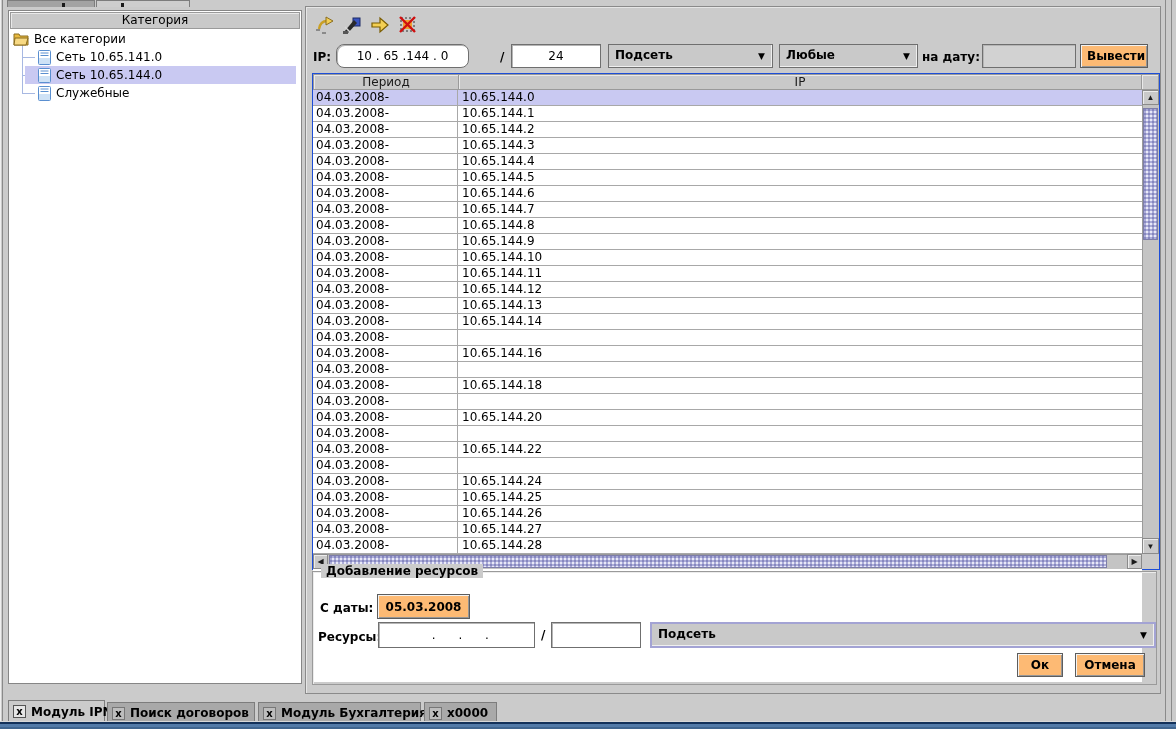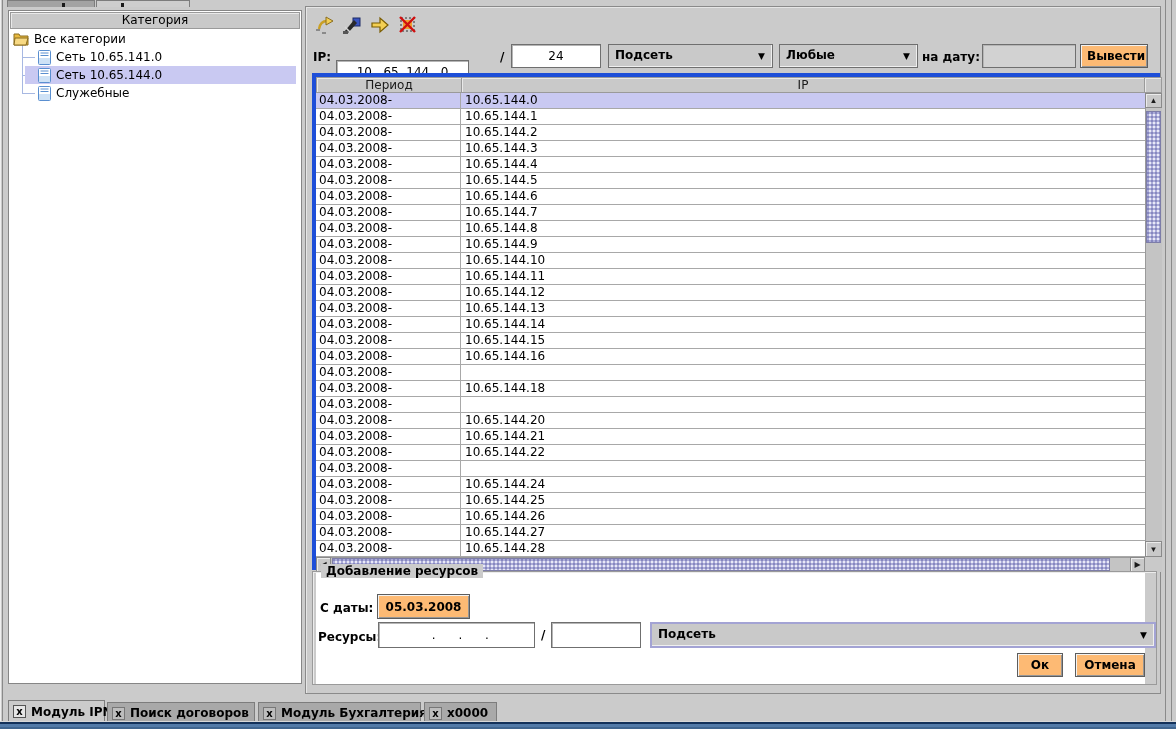--- a/index.html
+++ b/index.html
@@ -41,21 +41,21 @@
   .txt-center{text-align:center}
   .txt-gray{background:#d2d2d2}
   .combo{position:absolute;background:#c9c9c9;border:1px solid #6f6f6f;box-shadow:inset -1px -1px 0 #efefef;
     font-weight:bold;line-height:21px;padding-left:6px;cursor:pointer}
   .combo .arr{position:absolute;right:7px;top:0;line-height:22px;font-size:9px}
   .btn{position:absolute;background:#fdba74;border:1px solid #5d5d5d;
     box-shadow:inset 1px 1px 0 #f2f2f2, inset -1px -1px 0 #969696;
     font-family:"DejaVu Sans",sans-serif;font-size:12px;font-weight:bold;cursor:pointer}
 
   
-  #table-frame{left:312px;top:73px;width:848px;height:497px;border:4px solid #1d4ed8;background:#c9c9c9}
+  #table-frame{left:312px;top:73px;width:848px;height:497px;border:1px solid #1d4ed8;background:#c9c9c9}
   .th{position:absolute;top:0;height:16px;background:#c9c9c9;border:1px solid #9a9a9a;
     box-shadow:inset 1px 1px 0 #e9e9e9;text-align:center;line-height:14px;color:#1a1a1a}
   #tbody{position:absolute;left:0;top:16px;width:829px;height:592px;background:#fff;overflow:hidden}
   .trow{position:relative;width:100%;height:16px;border-bottom:1px solid #a8a8a8;background:#fff;cursor:default}
   .trow.selected{background:#c9c9f2}
   .tcell{position:absolute;top:0;height:15px;line-height:15px;padding-left:3px;white-space:nowrap}
   .c-period{left:0;width:145px;border-right:1px solid #a8a8a8}
   .c-ip{left:146px;right:0}
 
   
@@ -185,21 +185,21 @@
 <button class="tool-btn" style="left:395px">
   <svg width="22" height="22" viewBox="0 0 22 22">
     <rect x="4" y="4" width="13" height="13" fill="none" stroke="#333" stroke-dasharray="2,2"></rect>
     <rect x="6" y="6" width="9" height="9" fill="#f0a030"></rect>
     <line x1="3" y1="3" x2="18" y2="18" stroke="#d01010" stroke-width="2.4"></line>
     <line x1="18" y1="3" x2="3" y2="18" stroke="#d01010" stroke-width="2.4"></line>
   </svg>
 </button>
 
 <span class="abs lbl" style="left:313px;top:50px">IP:</span>
-<input class="txt-input txt-center" style="left: 336px; top: 60px; width: 133px; height: 24px;" value="10 . 65 .144 . 0">
+<input class="txt-input txt-center" style="left: 336px; top: 44px; width: 133px; height: 24px; border-radius: 8px;" value="10 . 65 .144 . 0">
 <span class="abs slash" style="left:500px;top:50px">/</span>
 <input class="txt-input txt-center" style="left: 511px; top: 44px; width: 90px; height: 24px;" value="24">
 <div class="combo" style="left:608px;top:44px;width:165px;height:24px">
   <span>Подсеть</span>
   <span class="arr">▼</span>
 </div>
 <div class="combo" style="left:779px;top:44px;width:139px;height:24px">
   <span>Любые</span>
   <span class="arr">▼</span>
 </div>
@@ -268,21 +268,20 @@
       <div class="trow">
         <div class="tcell c-period">04.03.2008-</div>
         <div class="tcell c-ip">10.65.144.13</div>
       </div>
       <div class="trow">
         <div class="tcell c-period">04.03.2008-</div>
         <div class="tcell c-ip">10.65.144.14</div>
       </div>
       <div class="trow">
         <div class="tcell c-period">04.03.2008-</div>
-        <div class="tcell c-ip">10.65.144.15</div>
       </div>
       <div class="trow">
         <div class="tcell c-period">04.03.2008-</div>
         <div class="tcell c-ip">10.65.144.16</div>
       </div>
       <div class="trow">
         <div class="tcell c-period">04.03.2008-</div>
       </div>
       <div class="trow">
         <div class="tcell c-period">04.03.2008-</div>
@@ -290,21 +289,20 @@
       </div>
       <div class="trow">
         <div class="tcell c-period">04.03.2008-</div>
       </div>
       <div class="trow">
         <div class="tcell c-period">04.03.2008-</div>
         <div class="tcell c-ip">10.65.144.20</div>
       </div>
       <div class="trow">
         <div class="tcell c-period">04.03.2008-</div>
-        <div class="tcell c-ip">10.65.144.21</div>
       </div>
       <div class="trow">
         <div class="tcell c-period">04.03.2008-</div>
         <div class="tcell c-ip">10.65.144.22</div>
       </div>
       <div class="trow">
         <div class="tcell c-period">04.03.2008-</div>
       </div>
       <div class="trow">
         <div class="tcell c-period">04.03.2008-</div>

